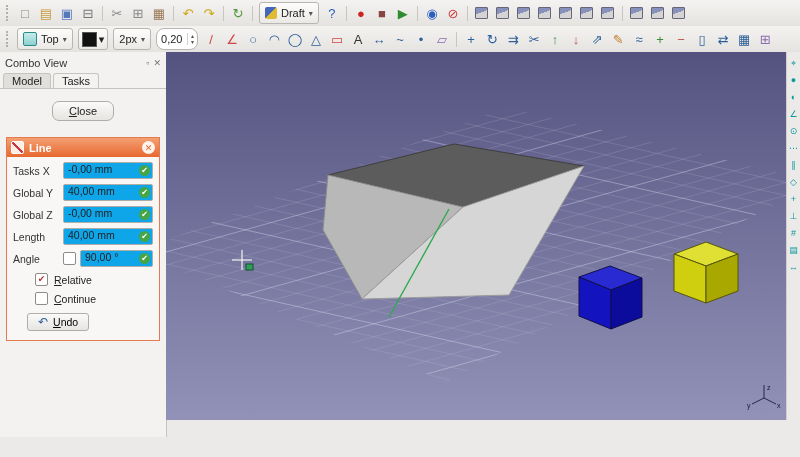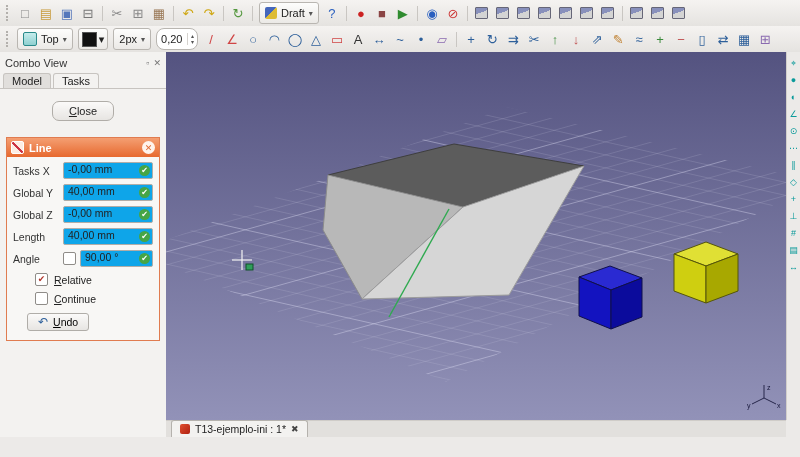--- a/index.html
+++ b/index.html
@@ -519,22 +519,15 @@
         <span class="g" style="color: rgb(10, 154, 154);">#</span>
       </span>
       <span class="tbi">
         <span class="g" style="color: rgb(10, 154, 154);">▤</span>
       </span>
       <span class="tbi">
         <span class="g" style="color: rgb(10, 154, 154);">↔</span>
       </span>
     </div>
 
-  <div id="doctabs">
-    <div class="doctab">
-      <span class="doc-icon"></span>
-      <span>T13-ejemplo-ini : 1*</span>
-      <span class="tab-close">✖</span>
-    </div>
-  </div>
 
 
 </div>
 
 </body></html>

